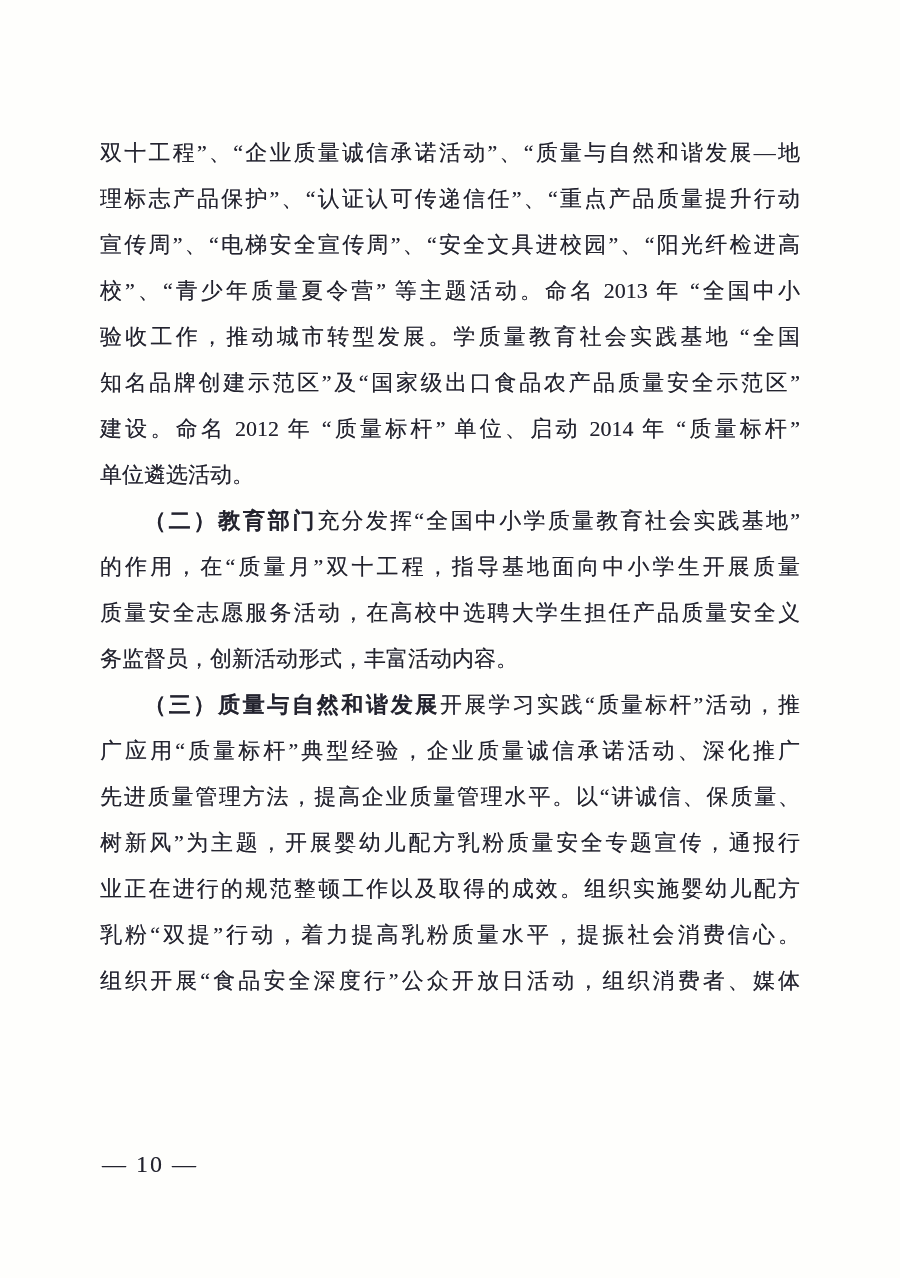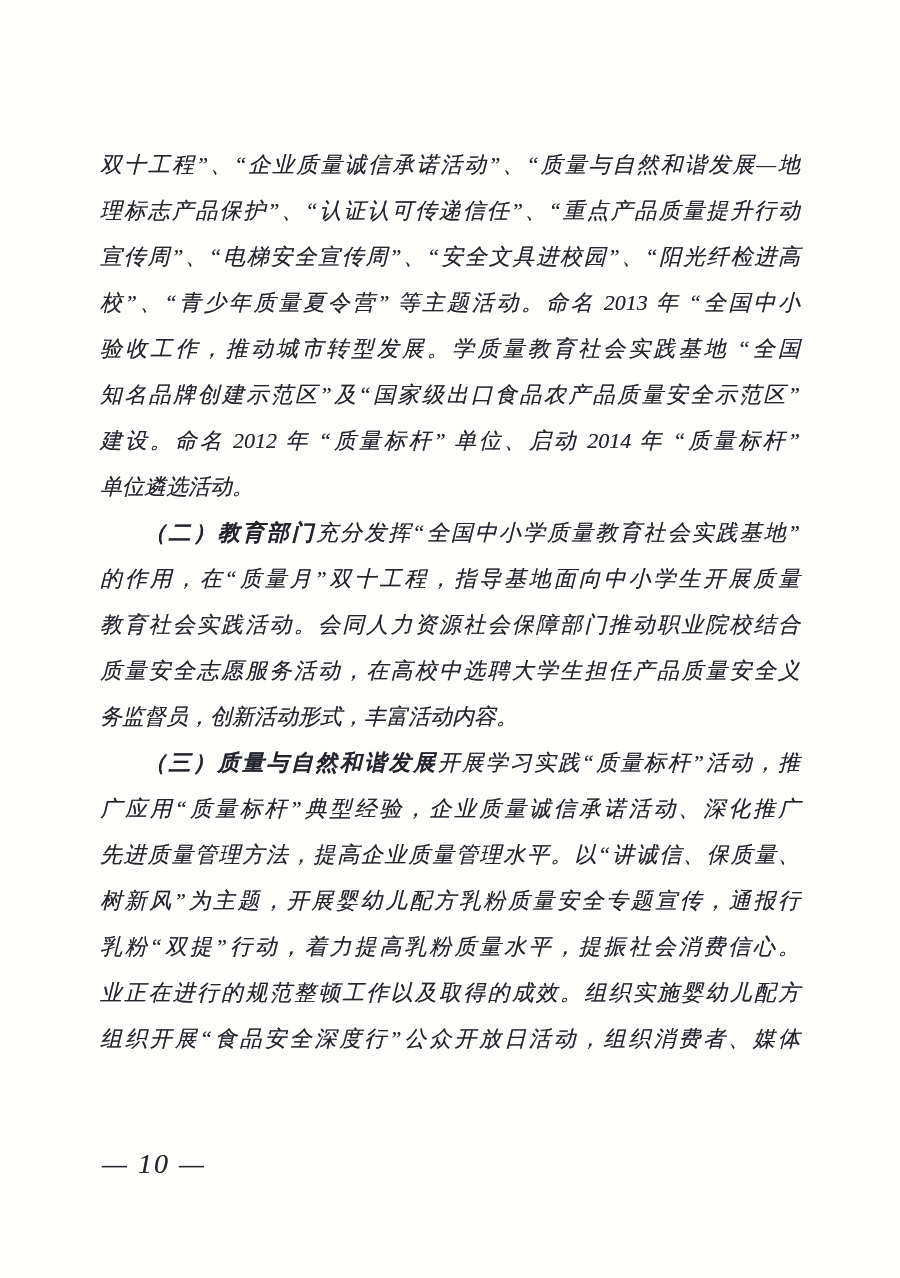--- a/index.html
+++ b/index.html
@@ -12,23 +12,22 @@
     width: 900px;
     height: 1278px;
     background: #fefefc;
     overflow: hidden;
     font-family: "Liberation Serif", "DejaVu Serif", serif;
     color: #23232e;
   }
   .text-block {
     position: absolute;
     left: 100px;
-    top: 142px;
+    top: 130px;
     width: 700px;
-    font-style: italic;
   }
   .line {
     font-size: 22px;
     height: 46px;
     line-height: 46px;
     text-align: justify;
     text-align-last: justify;
     text-justify: inter-character;
     white-space: normal;
     text-shadow: 0 0 0.5px rgba(35, 35, 55, 0.55);
@@ -40,47 +39,45 @@
     text-indent: 44px;
   }
   .head {
     font-weight: 700;
     letter-spacing: 0.5px;
   }
   .footer {
     position: absolute;
     left: 102px;
     top: 1148px;
-    font-size: 28px;
+    font-size: 24px;
     line-height: 32px;
     letter-spacing: 2px;
     text-shadow: 0 0 0.5px rgba(35, 35, 55, 0.55);
-    font-style: italic;
   }
 </style>
 </head>
 <body>
 
 <div class="page">
   <div class="text-block" id="text-block">
       <div class="line">双十工程”、“企业质量诚信承诺活动”、“质量与自然和谐发展—地</div>
       <div class="line">理标志产品保护”、“认证认可传递信任”、“重点产品质量提升行动</div>
       <div class="line">宣传周”、“电梯安全宣传周”、“安全文具进校园”、“阳光纤检进高</div>
       <div class="line">校”、“青少年质量夏令营” 等主题活动。命名 2013 年 “全国中小</div>
       <div class="line">验收工作，推动城市转型发展。学质量教育社会实践基地 “全国</div>
       <div class="line">知名品牌创建示范区”及“国家级出口食品农产品质量安全示范区”</div>
       <div class="line">建设。命名 2012 年 “质量标杆” 单位、启动 2014 年 “质量标杆”</div>
       <div class="line end">单位遴选活动。</div>
       <div class="line indent"><b class="head">（二）教育部门</b>充分发挥“全国中小学质量教育社会实践基地”</div>
       <div class="line">的作用，在“质量月”双十工程，指导基地面向中小学生开展质量</div>
-      <div class="line">教育社会实践活动。会同人力资源社会保障部门推动职业院校结合</div>
       <div class="line">质量安全志愿服务活动，在高校中选聘大学生担任产品质量安全义</div>
       <div class="line end">务监督员，创新活动形式，丰富活动内容。</div>
       <div class="line indent"><b class="head">（三）质量与自然和谐发展</b>开展学习实践“质量标杆”活动，推</div>
       <div class="line">广应用“质量标杆”典型经验，企业质量诚信承诺活动、深化推广</div>
       <div class="line">先进质量管理方法，提高企业质量管理水平。以“讲诚信、保质量、</div>
       <div class="line">树新风”为主题，开展婴幼儿配方乳粉质量安全专题宣传，通报行</div>
+      <div class="line">业正在进行的规范整顿工作以及取得的成效。组织实施婴幼儿配方</div>
       <div class="line">乳粉“双提”行动，着力提高乳粉质量水平，提振社会消费信心。</div>
-      <div class="line">业正在进行的规范整顿工作以及取得的成效。组织实施婴幼儿配方</div>
       <div class="line">组织开展“食品安全深度行”公众开放日活动，组织消费者、媒体</div>
     </div>
   <div class="footer">— 10 —</div>
 </div>
 
 </body></html>

